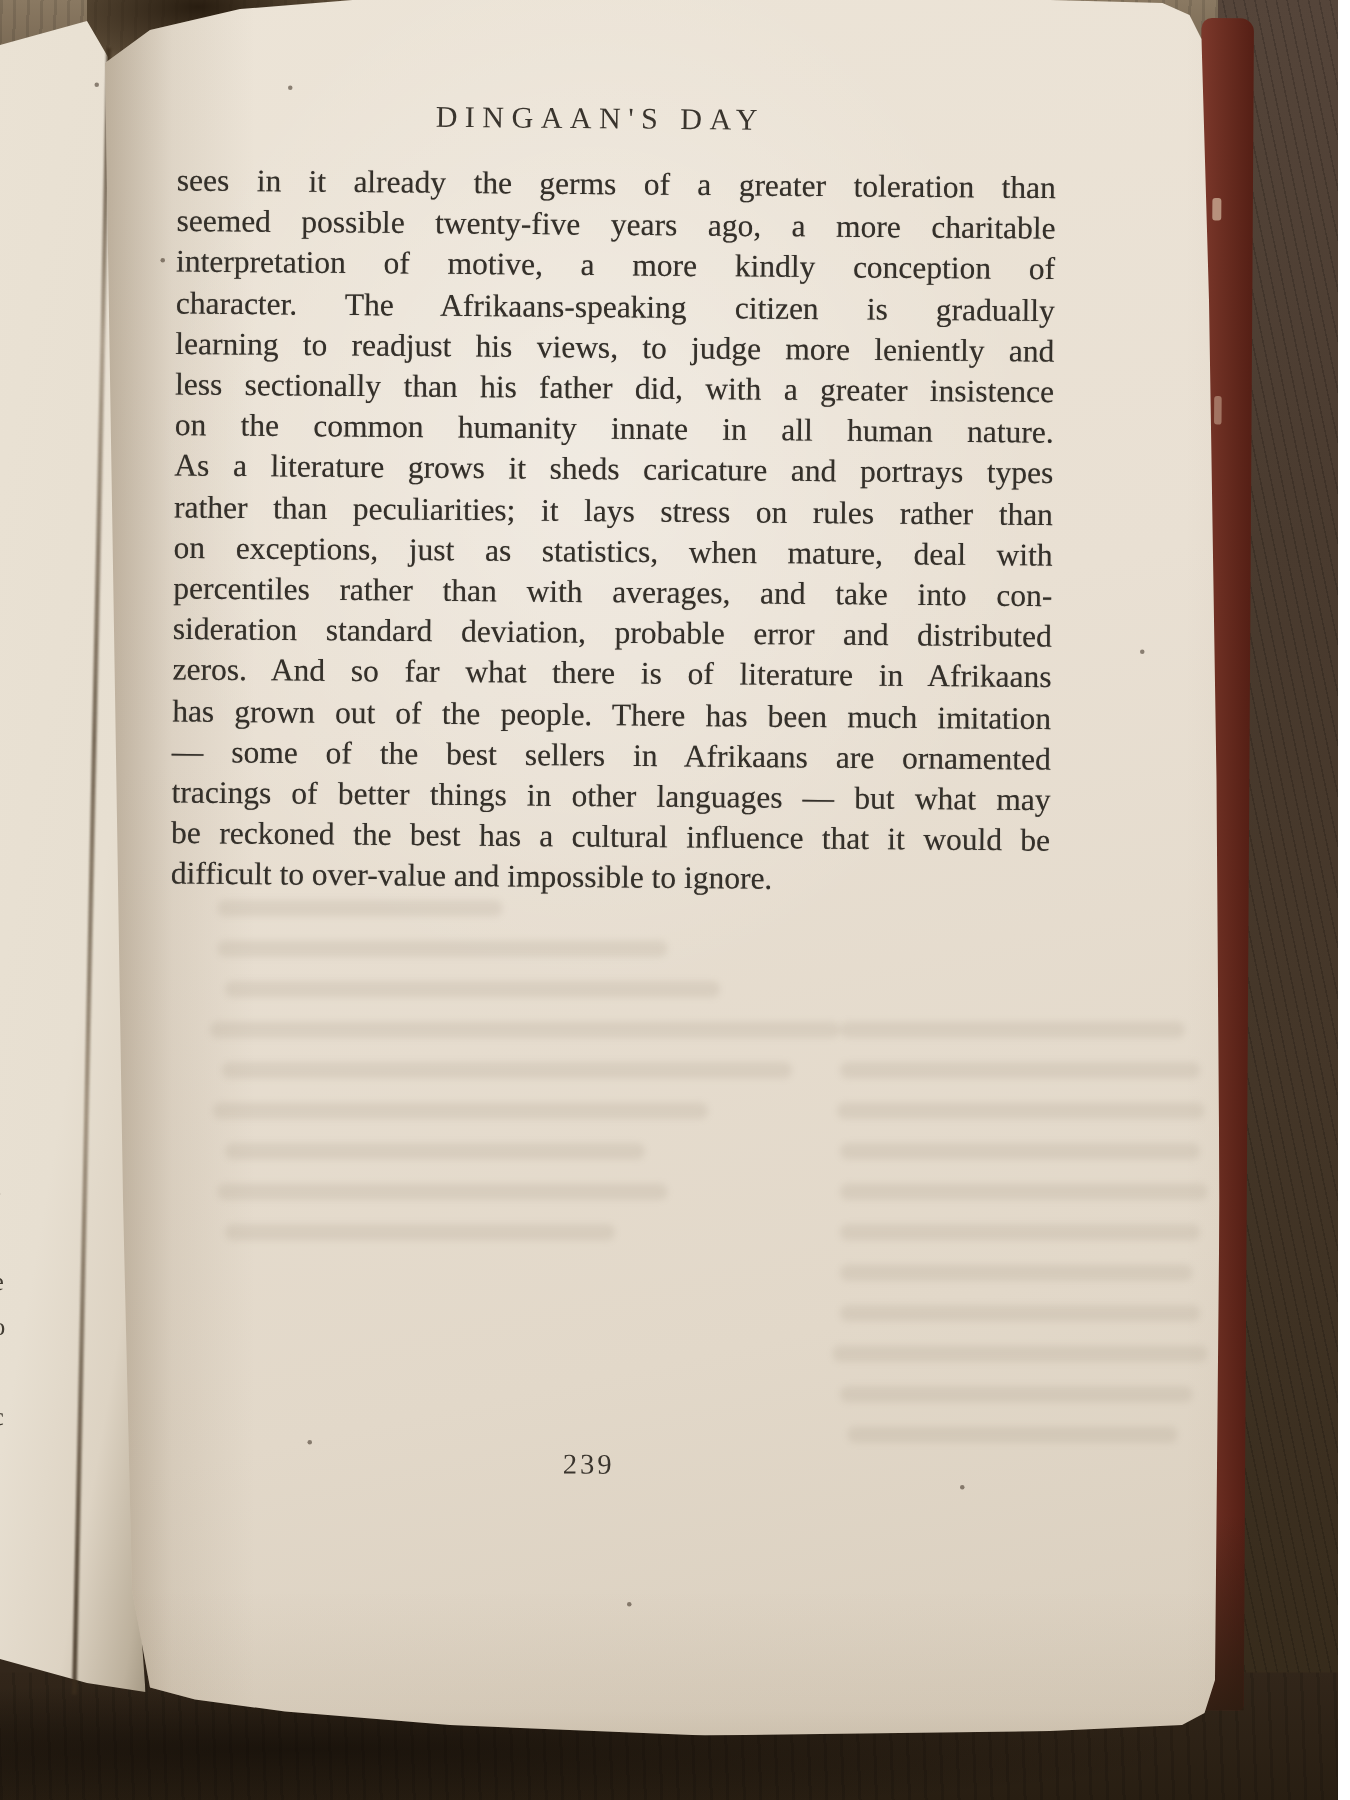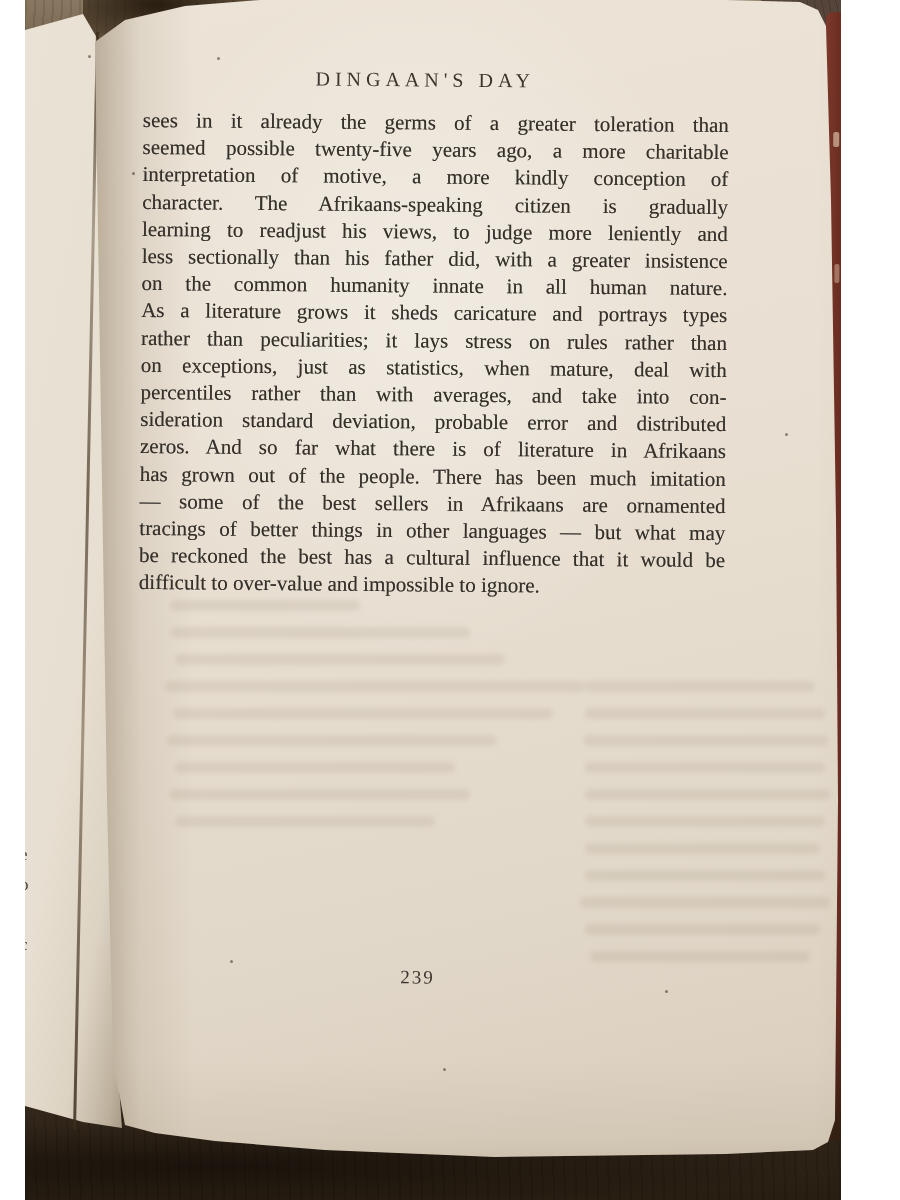--- a/index.html
+++ b/index.html
@@ -1,20 +1,19 @@
 <!DOCTYPE html>
 <html><head>
 <meta charset="utf-8">
 <style>
   html,body{margin:0;padding:0;}
   .canvas{
-    position:relative;width:816px;height:1200px;overflow:hidden;
+    position:relative;width:892px;height:1200px;overflow:hidden;
     background:#33271b;
     font-family:"Liberation Serif","DejaVu Serif",serif;
-    margin-left:25px;
   }
   
   .wood-top{
     position:absolute;left:0;top:0;width:900px;height:80px;
     background:
       repeating-linear-gradient(92deg, rgba(0,0,0,0.10) 0 2px, transparent 2px 9px),
       radial-gradient(ellipse at 48% 40%, rgba(40,28,16,0.35), transparent 55%),
       linear-gradient(to bottom,#8a7962,#6f5f4b 70%,#5c4d3b);
   }
   .wood-right{

